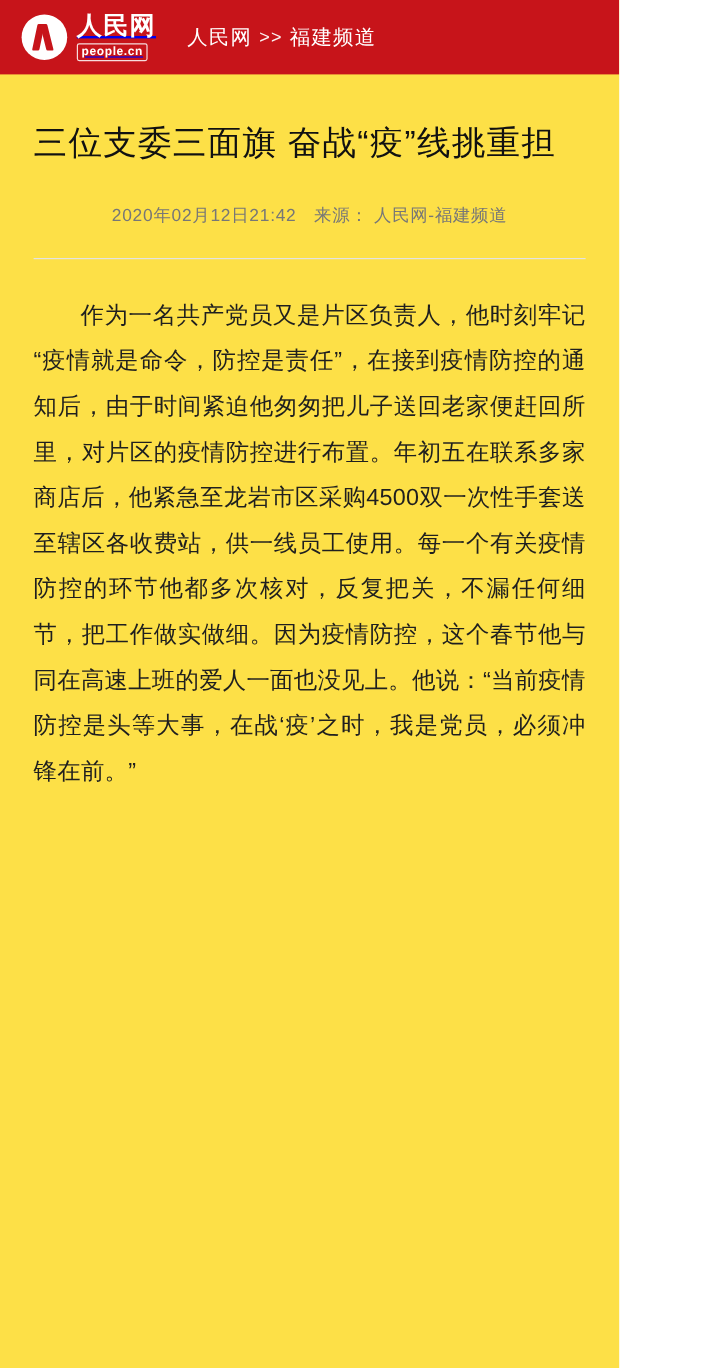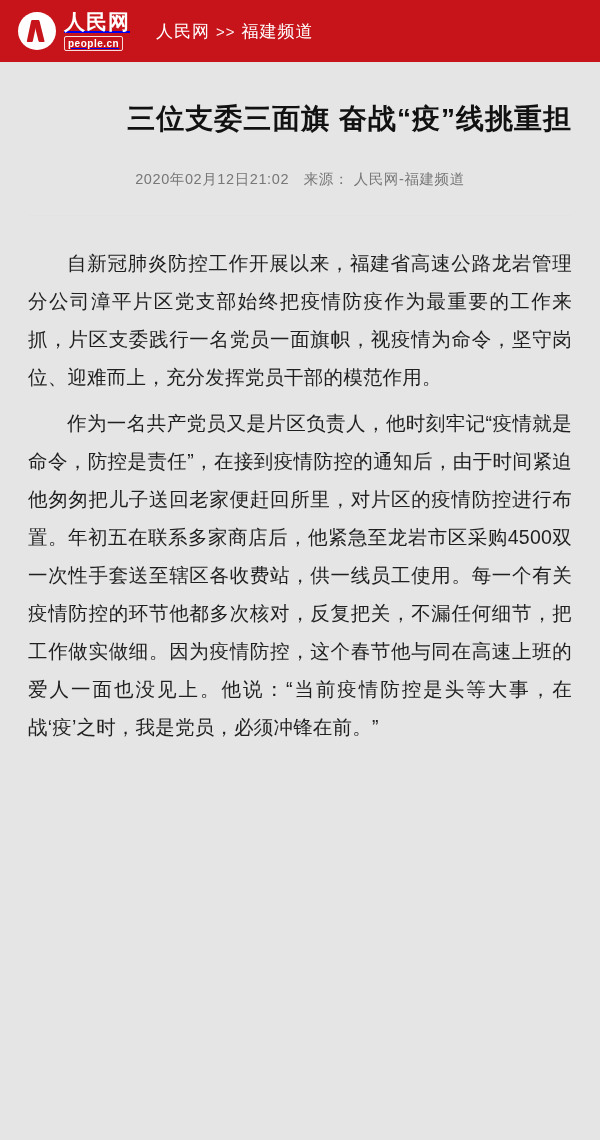--- a/index.html
+++ b/index.html
@@ -7,24 +7,24 @@
     padding: 0;
   }
   body {
     width: 600px;
     min-height: 1140px;
     background: #ffffff;
     font-family: "Liberation Sans", "DejaVu Sans", sans-serif;
     color: #1a1a1a;
   }
   .page {
-    width: 600px;
+    width: 516px;
     min-height: 1140px;
     position: relative;
-    background: #e5e5e5;
+    background: #fde047;
     overflow: hidden;
   }
 
   
   .topbar {
     height: 62px;
     background: #c7141a;
     display: flex;
     align-items: center;
     padding: 0 0 0 18px;
@@ -104,26 +104,26 @@
     opacity: 0.95;
   }
 
   
   .article {
     padding: 0 28px;
     box-sizing: border-box;
   }
   .title {
     font-size: 28px;
-    font-weight: bold;
+    font-weight: normal;
     color: #111111;
     letter-spacing: 1px;
     line-height: 1.35;
     margin: 38px 0 0 0;
-    text-align: right;
+    text-align: left;
   }
   .meta {
     text-align: center;
     color: #777777;
     font-size: 14.5px;
     letter-spacing: 0.6px;
     margin-top: 32px;
     margin-bottom: 26px;
   }
   .meta .meta-source-label {
@@ -169,26 +169,25 @@
       <a href="#" style="color:#fff;text-decoration:none;">人民网</a>
       <span class="crumb-sep">&gt;&gt;</span>
       <a href="#" style="color:#fff;text-decoration:none;">福建频道</a>
     </div>
   </div>
 
   <div class="article">
     <h1 class="title">三位支委三面旗 奋战“疫”线挑重担</h1>
 
     <div class="meta">
-      <span>2020年02月12日21:02</span>
+      <span>2020年02月12日21:42</span>
       <span class="meta-source-label">来源：</span>
       <span>人民网-福建频道</span>
     </div>
 
     <hr class="divider">
 
     <div class="body">
-      <p>自新冠肺炎防控工作开展以来，福建省高速公路龙岩管理分公司漳平片区党支部始终把疫情防疫作为最重要的工作来抓，片区支委践行一名党员一面旗帜，视疫情为命令，坚守岗位、迎难而上，充分发挥党员干部的模范作用。</p>
       <p>作为一名共产党员又是片区负责人，他时刻牢记“疫情就是命令，防控是责任”，在接到疫情防控的通知后，由于时间紧迫他匆匆把儿子送回老家便赶回所里，对片区的疫情防控进行布置。年初五在联系多家商店后，他紧急至龙岩市区采购4500双一次性手套送至辖区各收费站，供一线员工使用。每一个有关疫情防控的环节他都多次核对，反复把关，不漏任何细节，把工作做实做细。因为疫情防控，这个春节他与同在高速上班的爱人一面也没见上。他说：“当前疫情防控是头等大事，在战‘疫’之时，我是党员，必须冲锋在前。”</p>
     </div>
   </div>
 
 </div>
 
 </body></html>

